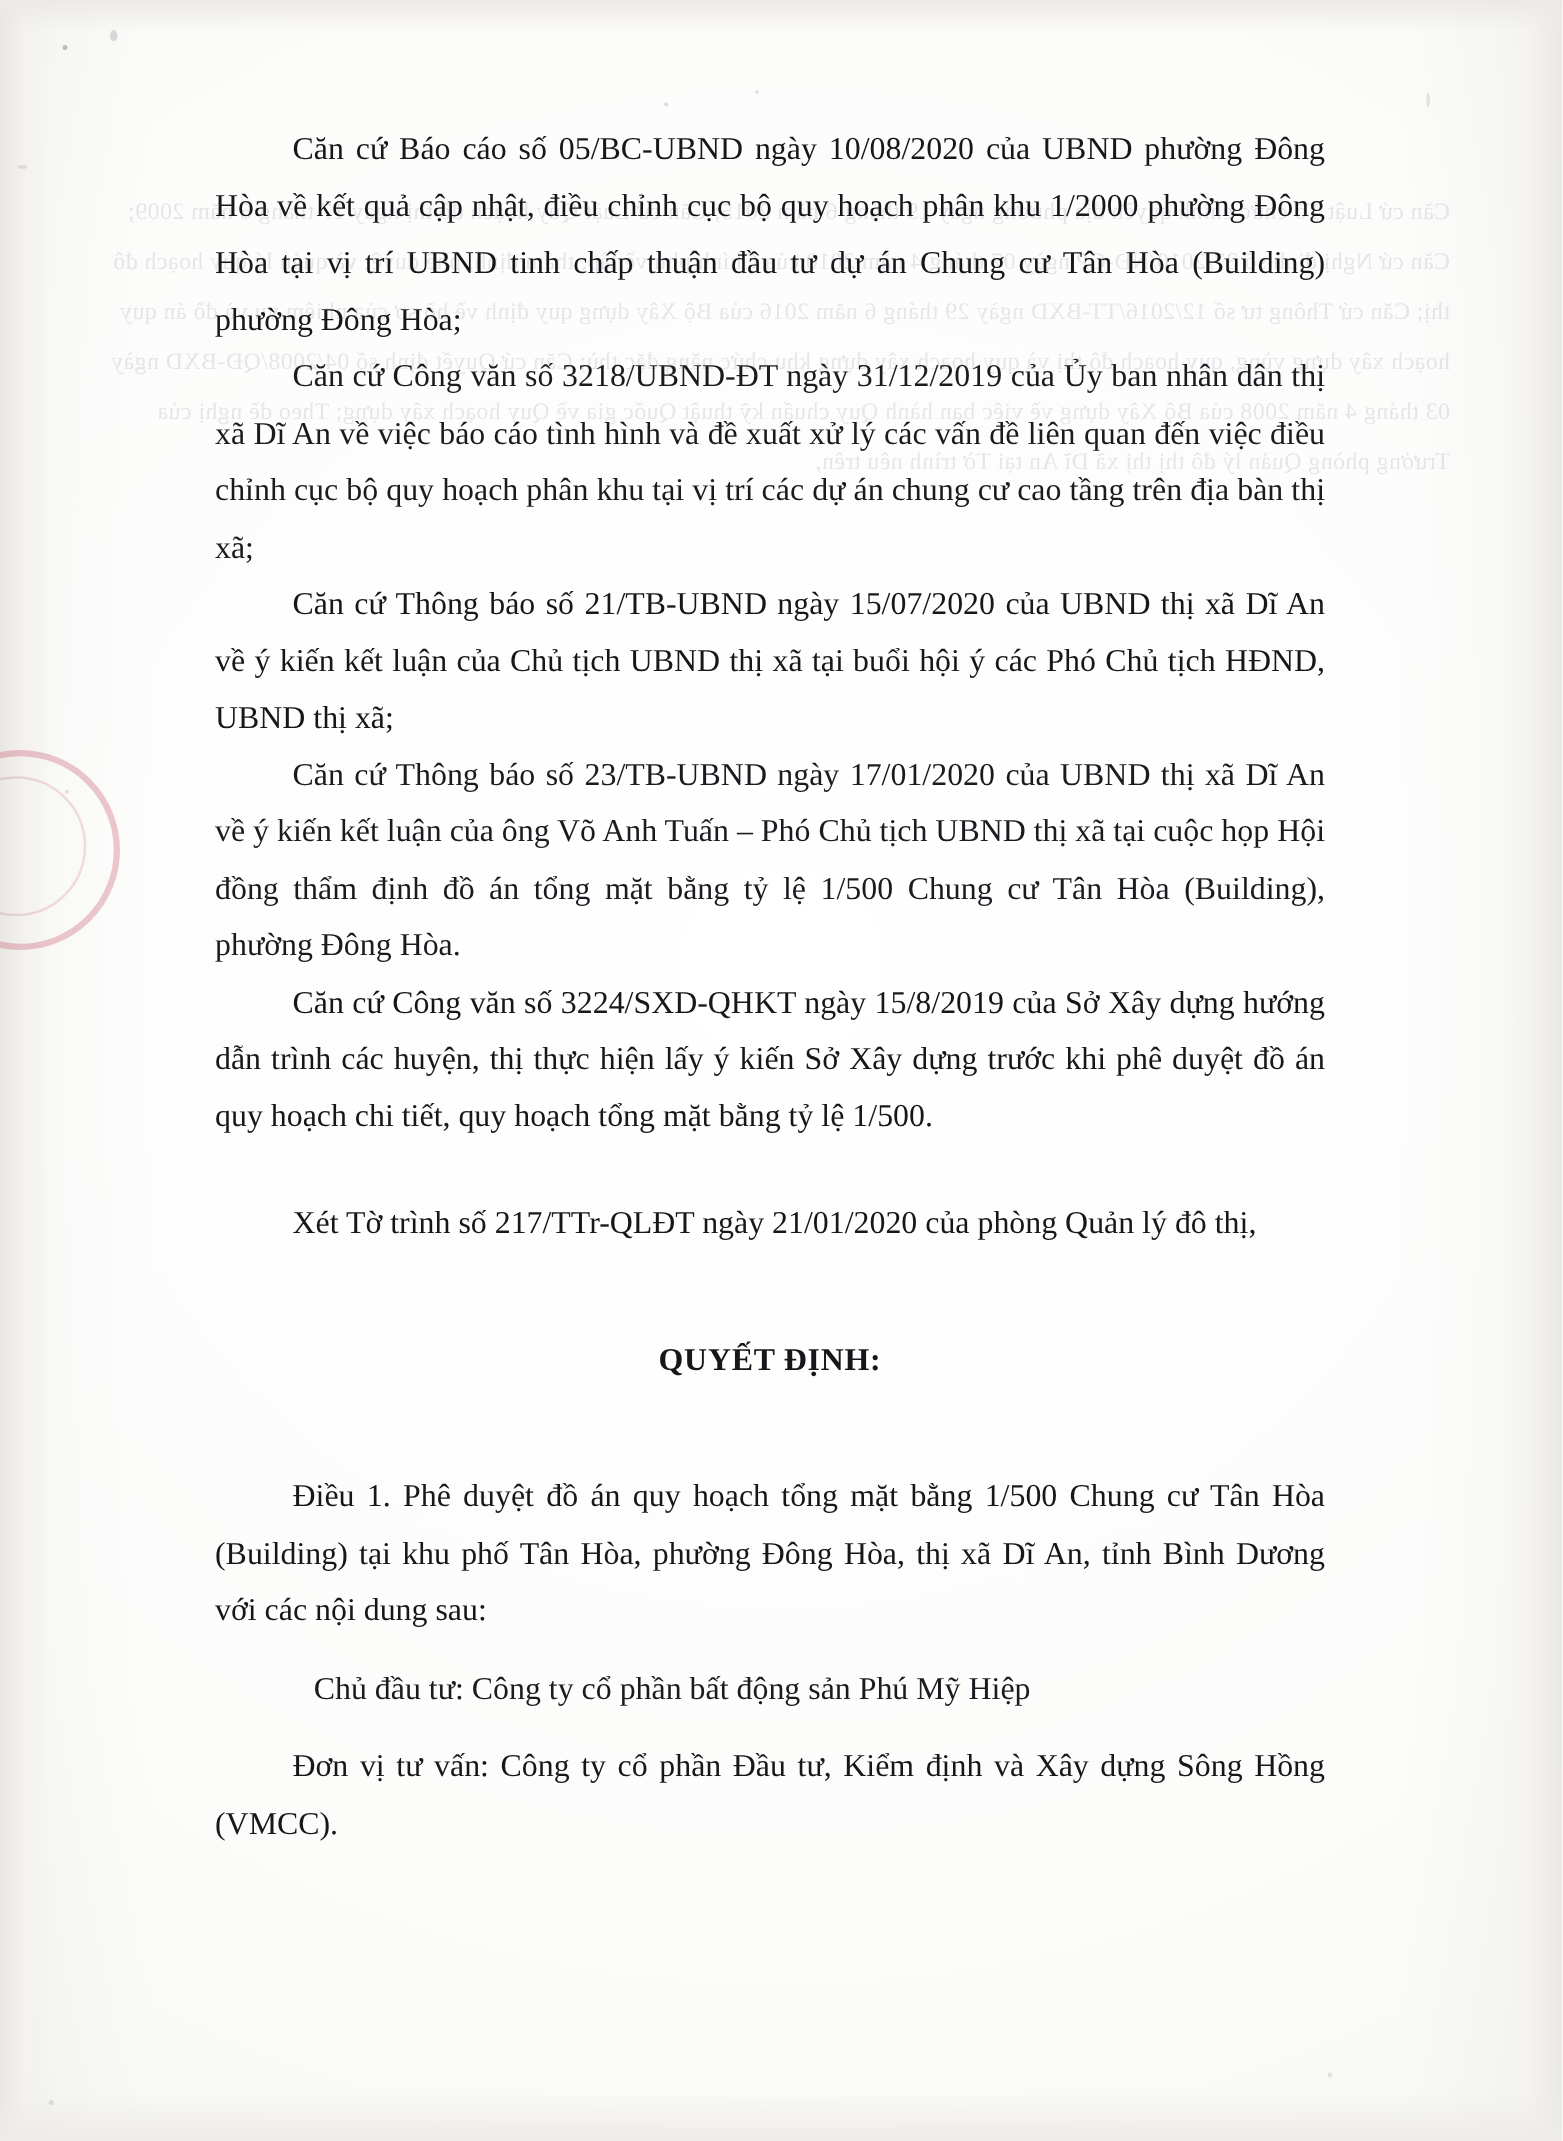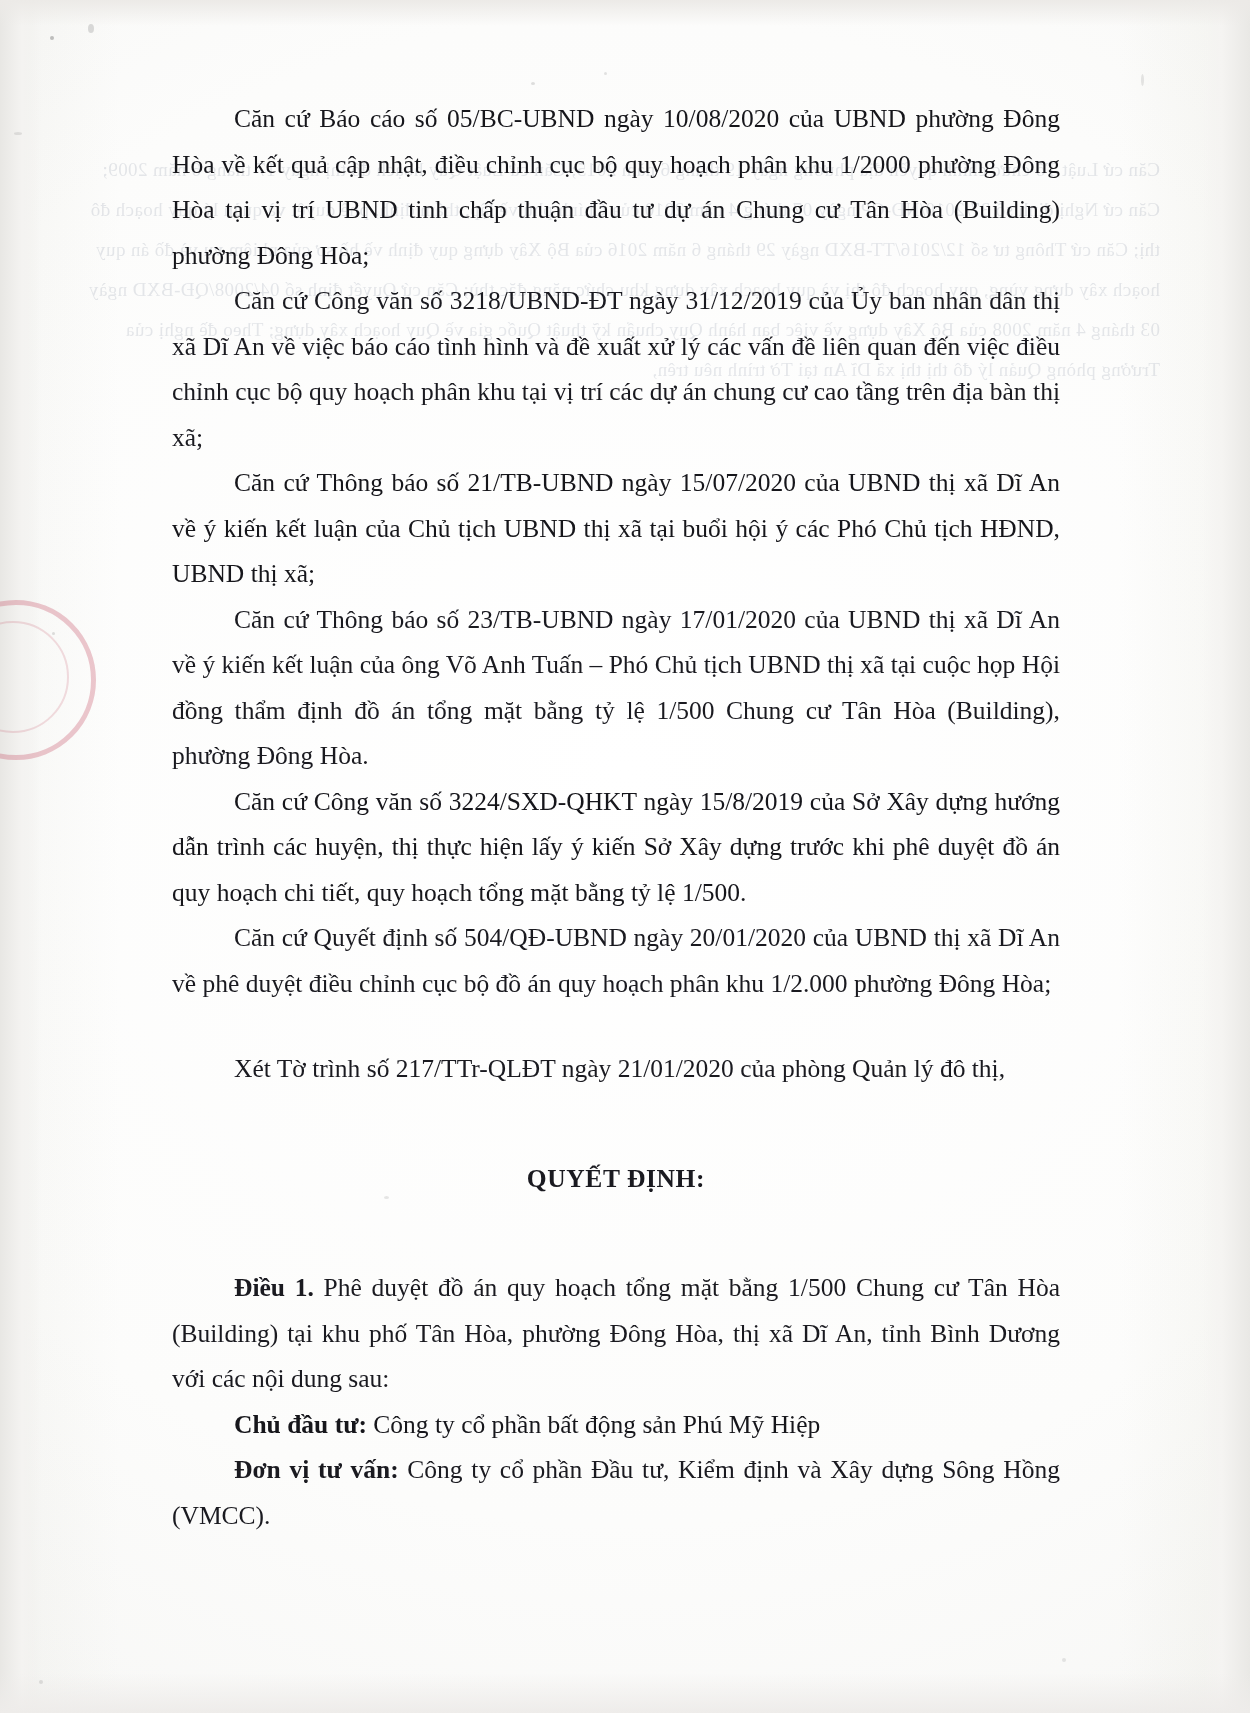--- a/index.html
+++ b/index.html
@@ -126,24 +126,24 @@
 
   .section-heading {
     margin: 12px;
     text-align: center;
     font-weight: bold;
     letter-spacing: 0.6px;
   }
   .gap-md { height: 40px; }
   .gap-lg { height: 52px; }
 
-  .lead { font-weight: bold; }
+  .lead { font-weight: normal; }
 
   .subline {
-    margin: 0;
+    margin: 17px;
     text-indent: 62px;
     text-align: left;
   }
 
   
   #doc-body p:nth-child(odd) { color: #16161b; }
   #doc-body p:nth-child(even) { color: #1a1a20; }
 </style>
 </head>
 <body>
@@ -171,21 +171,20 @@
   <div class="speck" style="left:39px;  top:1680px;width:4px; height:4px; opacity:.45;"></div>
   <div class="speck" style="left:1062px;top:1658px;width:4px; height:4px; opacity:.4;"></div>
 
   <div id="doc-body">
 
     <p class="para">Căn cứ Báo cáo số 05/BC-UBND ngày 10/08/2020 của UBND phường Đông Hòa về kết quả cập nhật, điều chỉnh cục bộ quy hoạch phân khu 1/2000 phường Đông Hòa tại vị trí UBND tinh chấp thuận đầu tư dự án Chung cư Tân Hòa (Building) phường Đông Hòa;</p>
     <p class="para">Căn cứ Công văn số 3218/UBND-ĐT ngày 31/12/2019 của Ủy ban nhân dân thị xã Dĩ An về việc báo cáo tình hình và đề xuất xử lý các vấn đề liên quan đến việc điều chỉnh cục bộ quy hoạch phân khu tại vị trí các dự án chung cư cao tầng trên địa bàn thị xã;</p>
     <p class="para">Căn cứ Thông báo số 21/TB-UBND ngày 15/07/2020 của UBND thị xã Dĩ An về ý kiến kết luận của Chủ tịch UBND thị xã tại buổi hội ý các Phó Chủ tịch HĐND, UBND thị xã;</p>
     <p class="para">Căn cứ Thông báo số 23/TB-UBND ngày 17/01/2020 của UBND thị xã Dĩ An về ý kiến kết luận của ông Võ Anh Tuấn – Phó Chủ tịch UBND thị xã tại cuộc họp Hội đồng thẩm định đồ án tổng mặt bằng tỷ lệ 1/500 Chung cư Tân Hòa (Building), phường Đông Hòa.</p>
     <p class="para">Căn cứ Công văn số 3224/SXD-QHKT ngày 15/8/2019 của Sở Xây dựng hướng dẫn trình các huyện, thị thực hiện lấy ý kiến Sở Xây dựng trước khi phê duyệt đồ án quy hoạch chi tiết, quy hoạch tổng mặt bằng tỷ lệ 1/500.</p>
-    <p class="para">Căn cứ Quyết định số 504/QĐ-UBND ngày 20/01/2020 của UBND thị xã Dĩ An về phê duyệt điều chỉnh cục bộ đồ án quy hoạch phân khu 1/2.000 phường Đông Hòa;</p>
 
     <div class="gap-md"></div>
 
     <p class="para">Xét Tờ trình số 217/TTr-QLĐT ngày 21/01/2020 của phòng Quản lý đô thị,</p>
 
     <div class="gap-lg"></div>
 
     <p class="section-heading">QUYẾT ĐỊNH:</p>
 
     <div class="gap-lg"></div>

